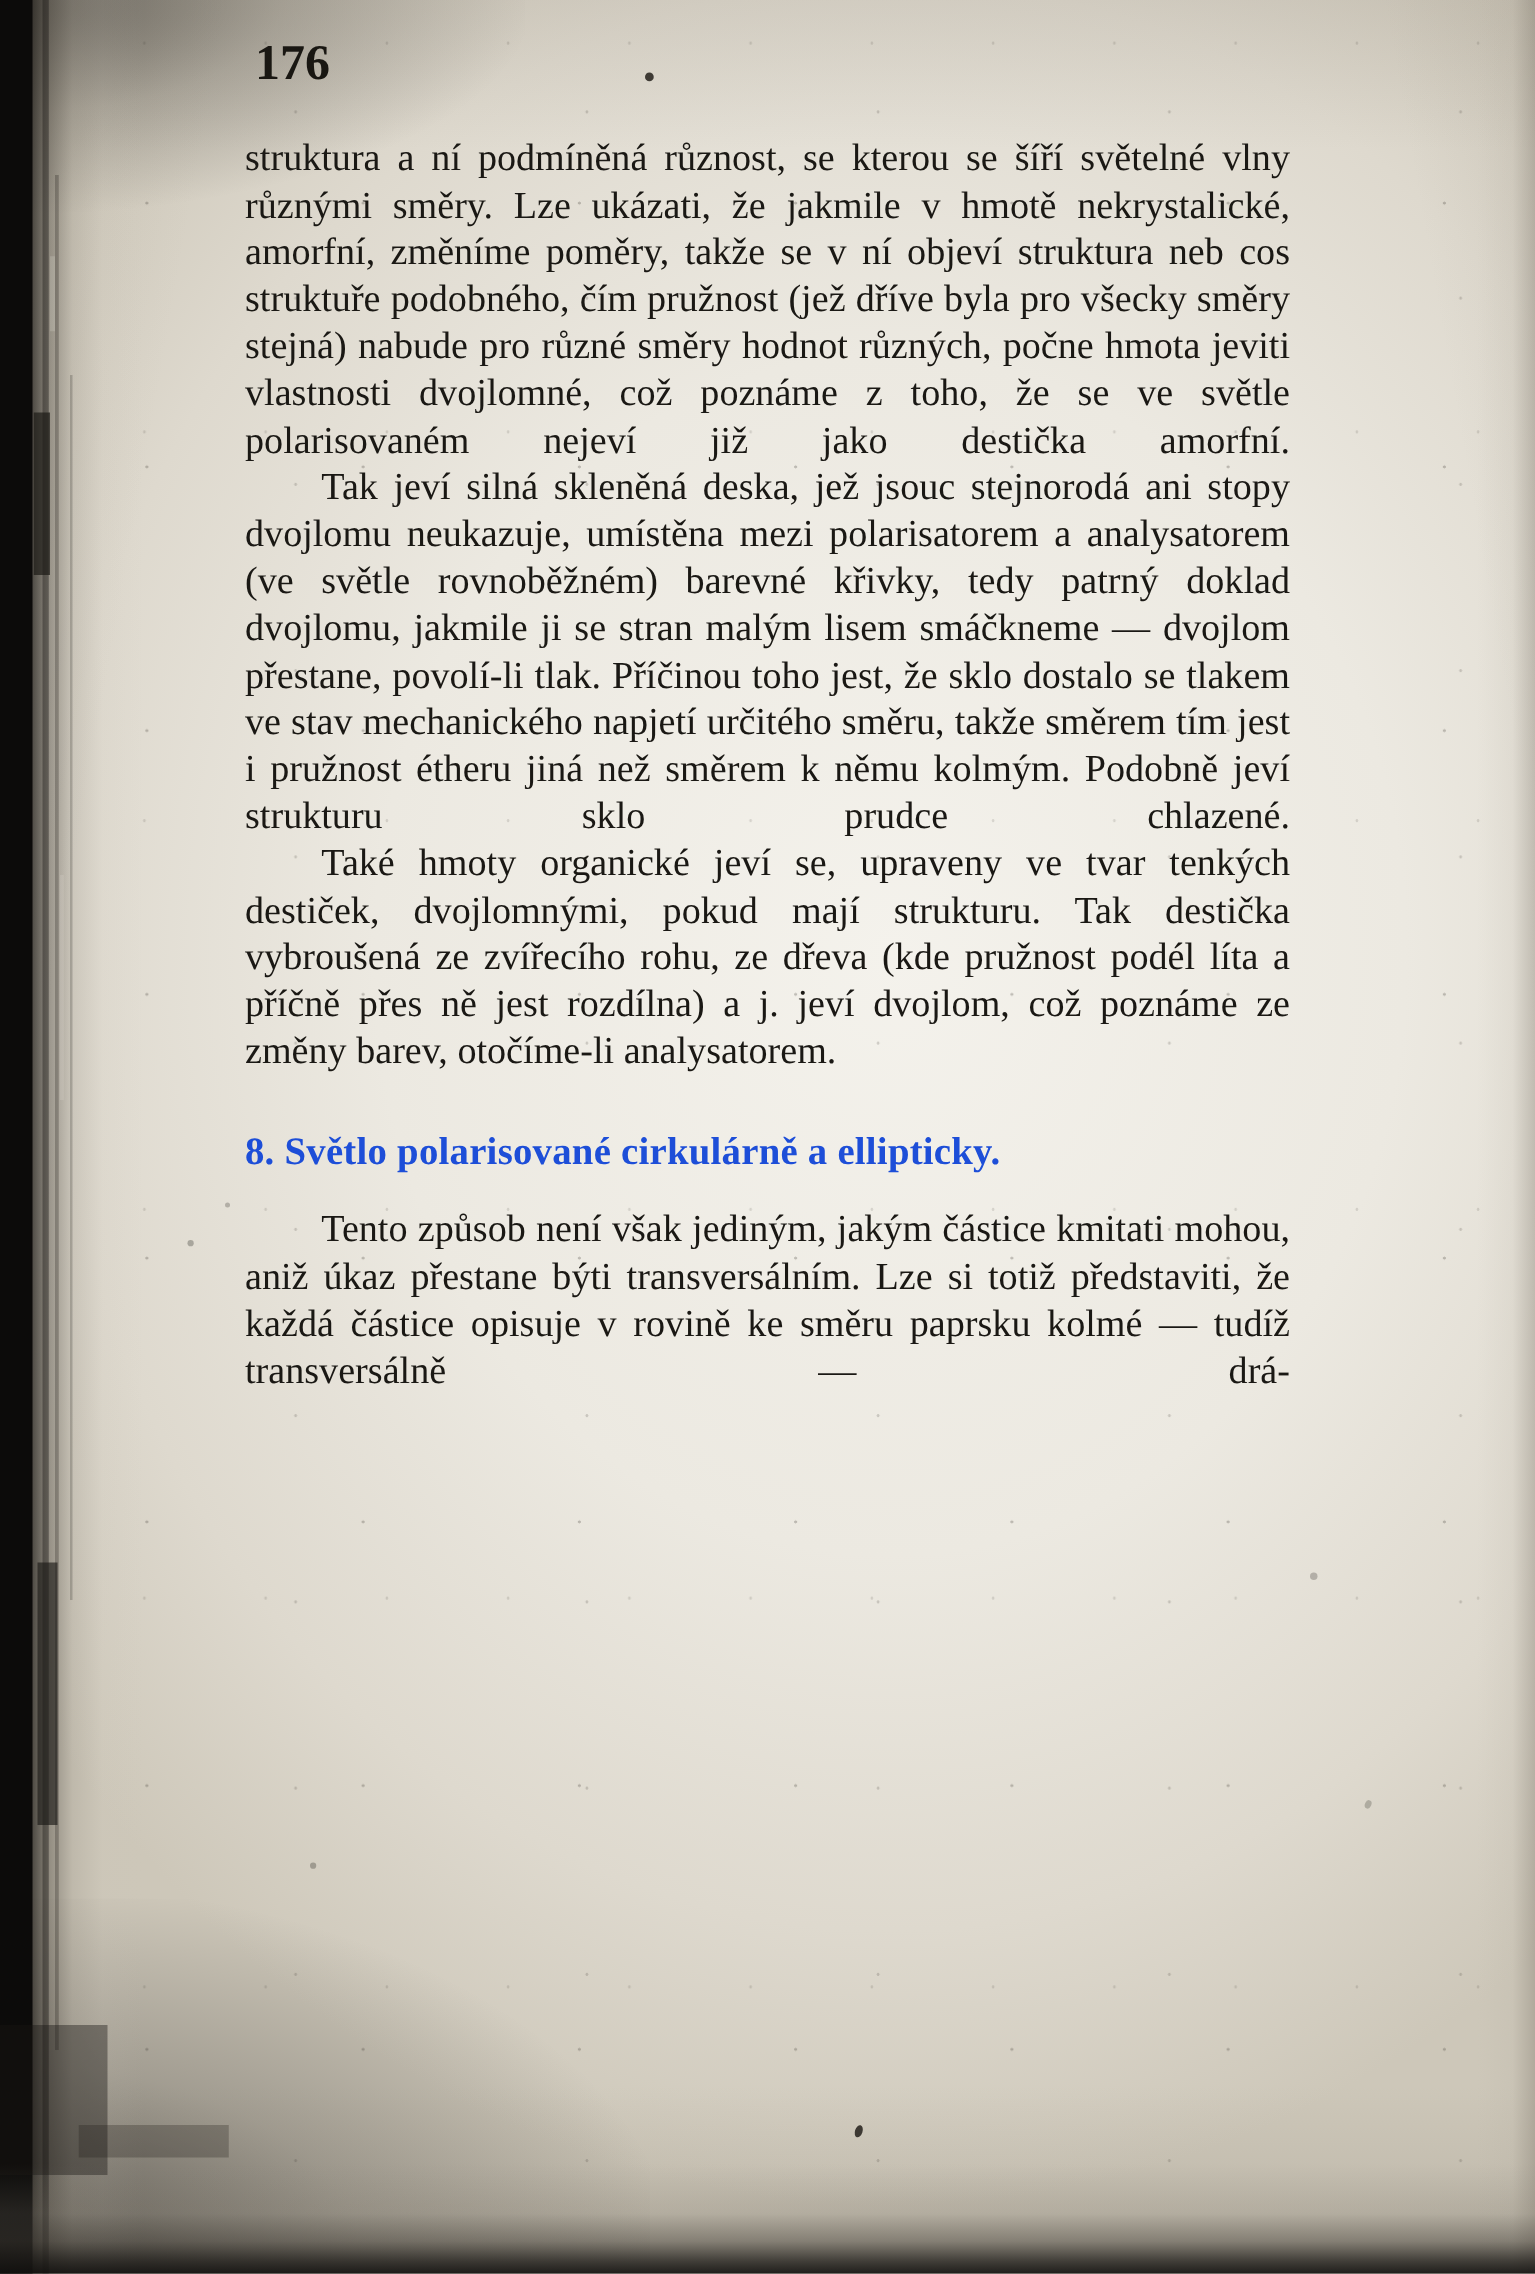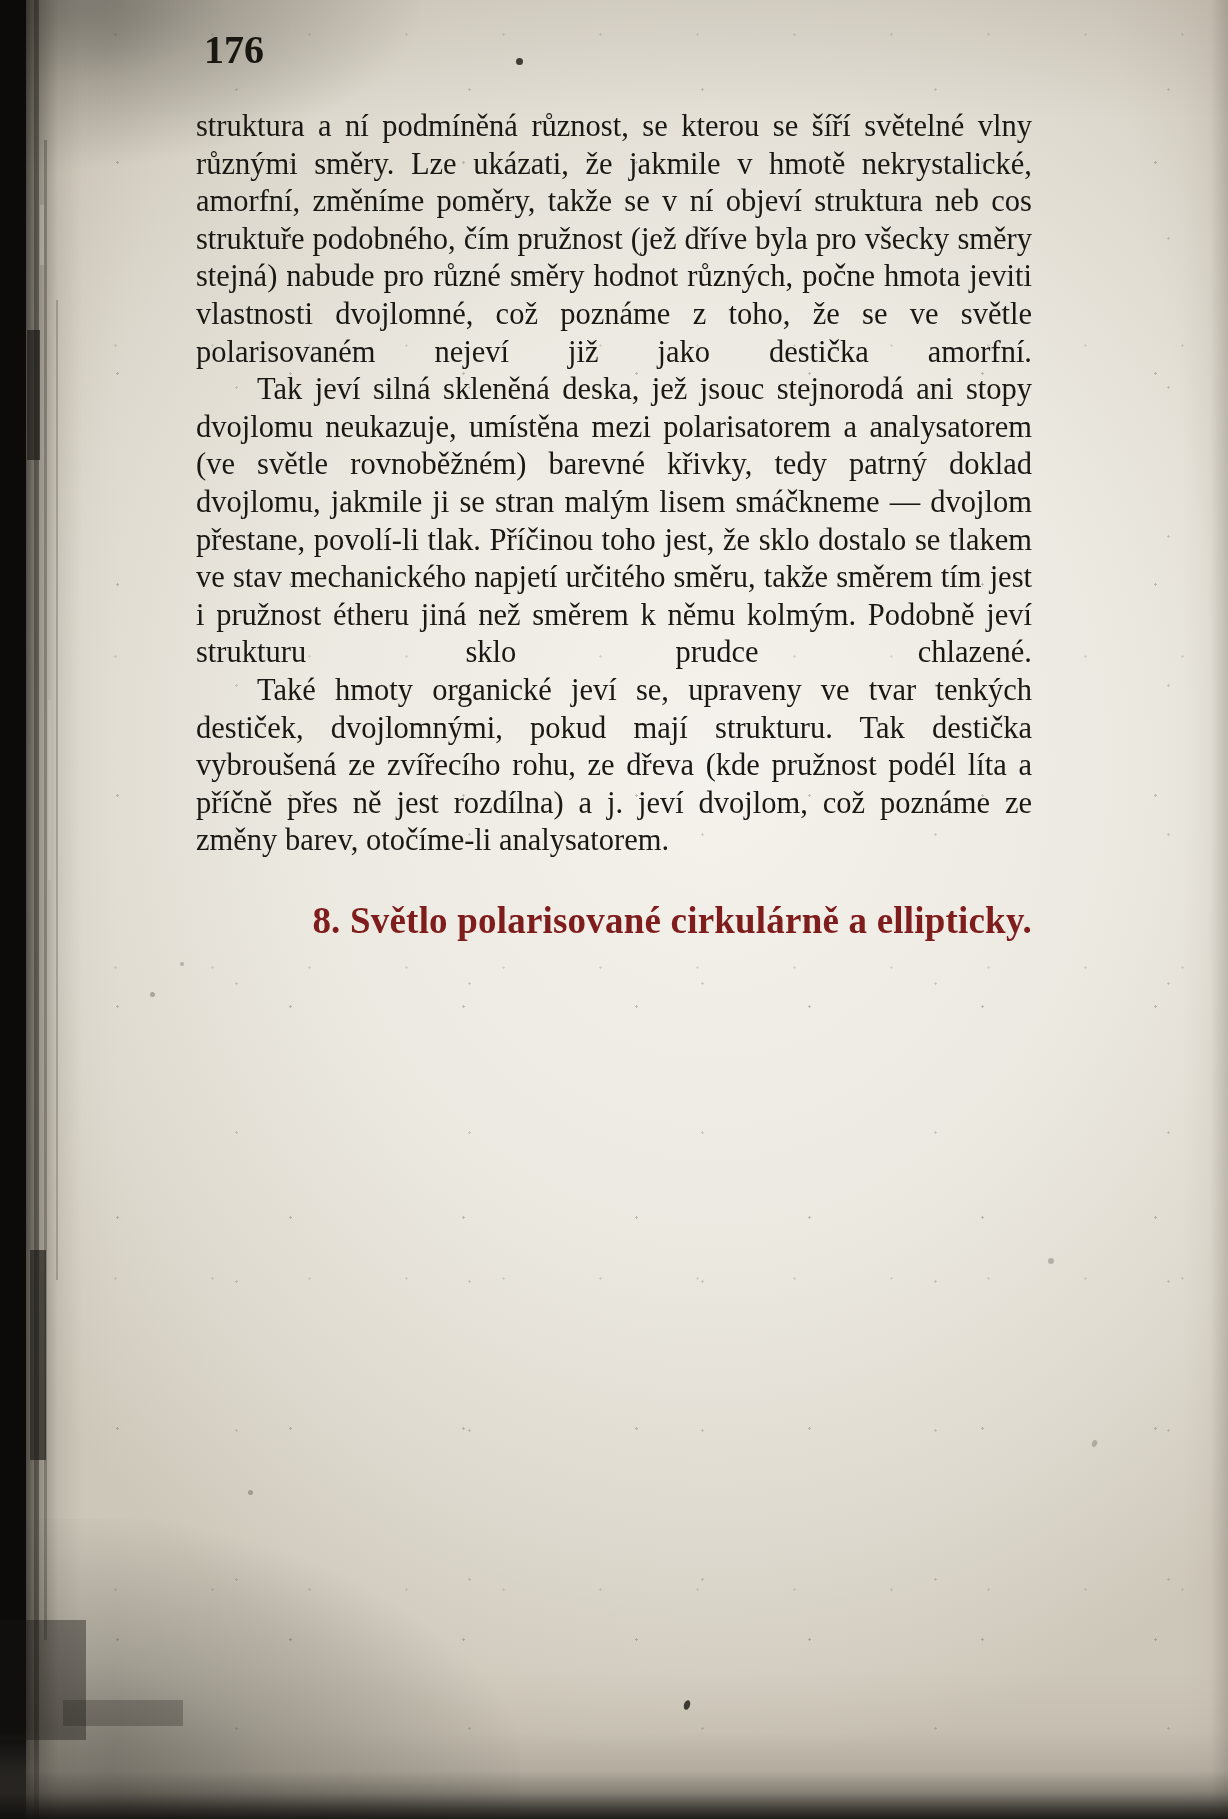--- a/index.html
+++ b/index.html
@@ -149,24 +149,24 @@
     text-align: justify;
     text-align-last: left;
     hyphens: none;
   }
   p.para.indent { text-indent: 2.0em; }
   p.para.lastfull { text-align-last: justify; }
 
   .section-head {
     margin: 42px 0 26px 0;
     font-weight: bold;
-    font-size: 37px;
-    text-align: right;
+    font-size: 31px;
+    text-align: left;
     letter-spacing: .2px;
-    color: #7f1d1d;
+    color: #1d4ed8;
   }
 
   
   .mark {
     position:absolute;
     background: rgba(35,32,27,.85);
     border-radius: 50%;
     pointer-events:none;
   }
   .mark-dot-top { left:516px; top:58px; width:7px; height:7px; }
@@ -194,20 +194,21 @@
 
       <p class="para lastfull">struktura a ní podmíněná různost, se kterou se šíří světelné vlny různými směry. Lze ukázati, že jakmile v hmotě nekrystalické, amorfní, změníme poměry, takže se v ní objeví struktura neb cos struktuře podobného, čím pružnost (jež dříve byla pro všecky směry stejná) nabude pro různé směry hodnot různých, počne hmota jeviti vlastnosti dvojlomné, což poznáme z toho, že se ve světle polarisovaném nejeví již jako destička amorfní.</p>
 
       <p class="para indent lastfull">Tak jeví silná skleněná deska, jež jsouc stejnorodá ani stopy dvojlomu neukazuje, umístěna mezi polarisatorem a analysatorem (ve světle rovnoběžném) barevné křivky, tedy patrný doklad dvojlomu, jakmile ji se stran malým lisem smáčkneme — dvojlom přestane, povolí-li tlak. Příčinou toho jest, že sklo dostalo se tlakem ve stav mechanického napjetí určitého směru, takže směrem tím jest i pružnost étheru jiná než směrem k němu kolmým. Podobně jeví strukturu sklo prudce chlazené.</p>
 
       <p class="para indent">Také hmoty organické jeví se, upraveny ve tvar tenkých destiček, dvojlomnými, pokud mají strukturu. Tak destička vybroušená ze zvířecího rohu, ze dřeva (kde pružnost podél líta a příčně přes ně jest rozdílna) a j. jeví dvojlom, což poznáme ze změny barev, otočíme-li analysatorem.</p>
 
       <h2 class="section-head">8. Světlo polarisované cirkulárně a ellipticky.</h2>
 
 
+      <p class="para indent lastfull">Tento způsob není však jediným, jakým částice kmitati mohou, aniž úkaz přestane býti transversálním. Lze si totiž představiti, že každá částice opisuje v rovině ke směru paprsku kolmé — tudíž transversálně — drá-</p>
 
     </div>
   </div>
 
   <div class="right-edge"></div>
   <div class="corner-tl"></div>
   <div class="corner-bl"></div>
 
   <div class="gutter"></div>
   <div class="gutter-edge"></div>

